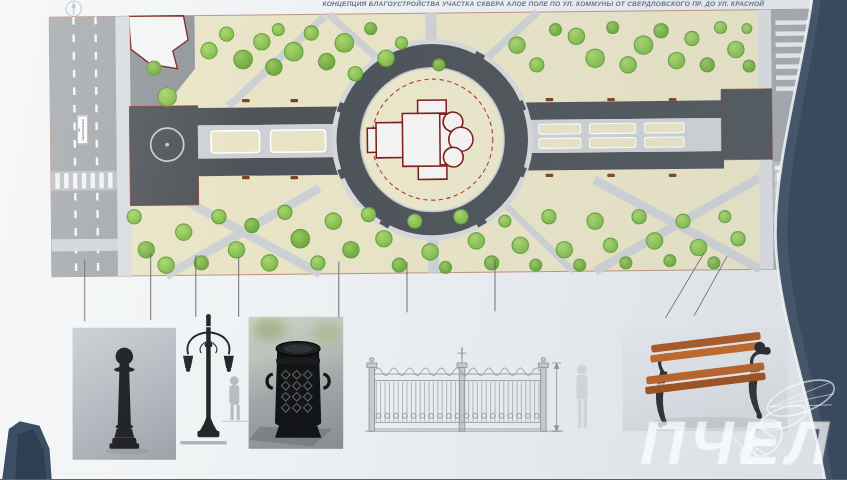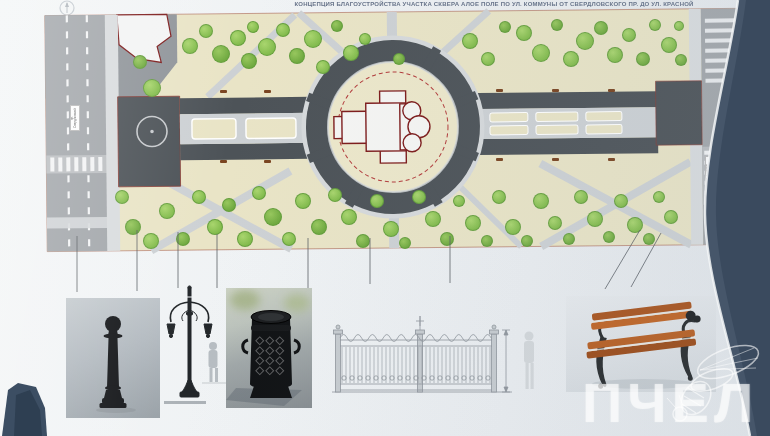--- a/index.html
+++ b/index.html
@@ -1,18 +1,18 @@
 <!DOCTYPE html>
 <html><head>
 <meta charset="utf-8">
 <style>
   html,body{margin:0;padding:0;background:#222;}
   .photo{position:relative;width:770px;height:436px;overflow:hidden;
          font-family:"Liberation Sans",sans-serif;
-         background:linear-gradient(100deg,#f4f6f7 0%,#eff2f4 38%,#eaedf0 68%,#e2e6ea 100%);}
+         background:linear-gradient(100deg,#f4f6f7 0%,#eff2f4 38%,#eaedf0 68%,#e2e6ea 100%);font-style:italic;}
   .photo *{box-sizing:border-box;}
   .abs{position:absolute;}
   
   .plan-title{left:276px;top:1px;width:436px;text-align:center;font-size:6px;
       font-weight:bold;color:#4c5a74;letter-spacing:.2px;white-space:nowrap;opacity:.85;}
   
   .north{left:58px;top:0px;}
   
   .plan-wrap{left:0;top:0;width:770px;height:436px;filter:blur(.3px);}
   .tree{position:absolute;border-radius:50%;

